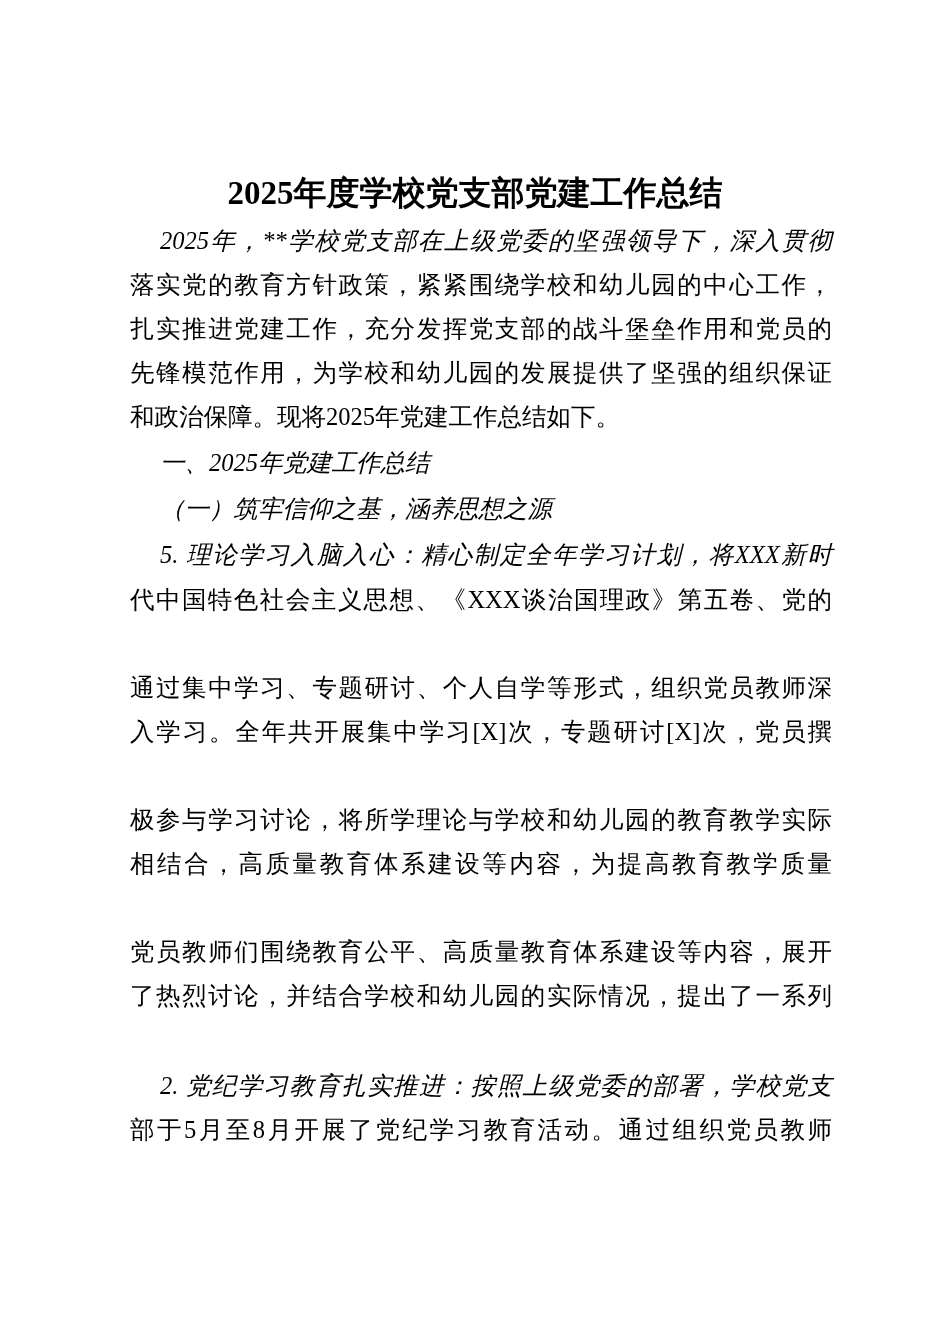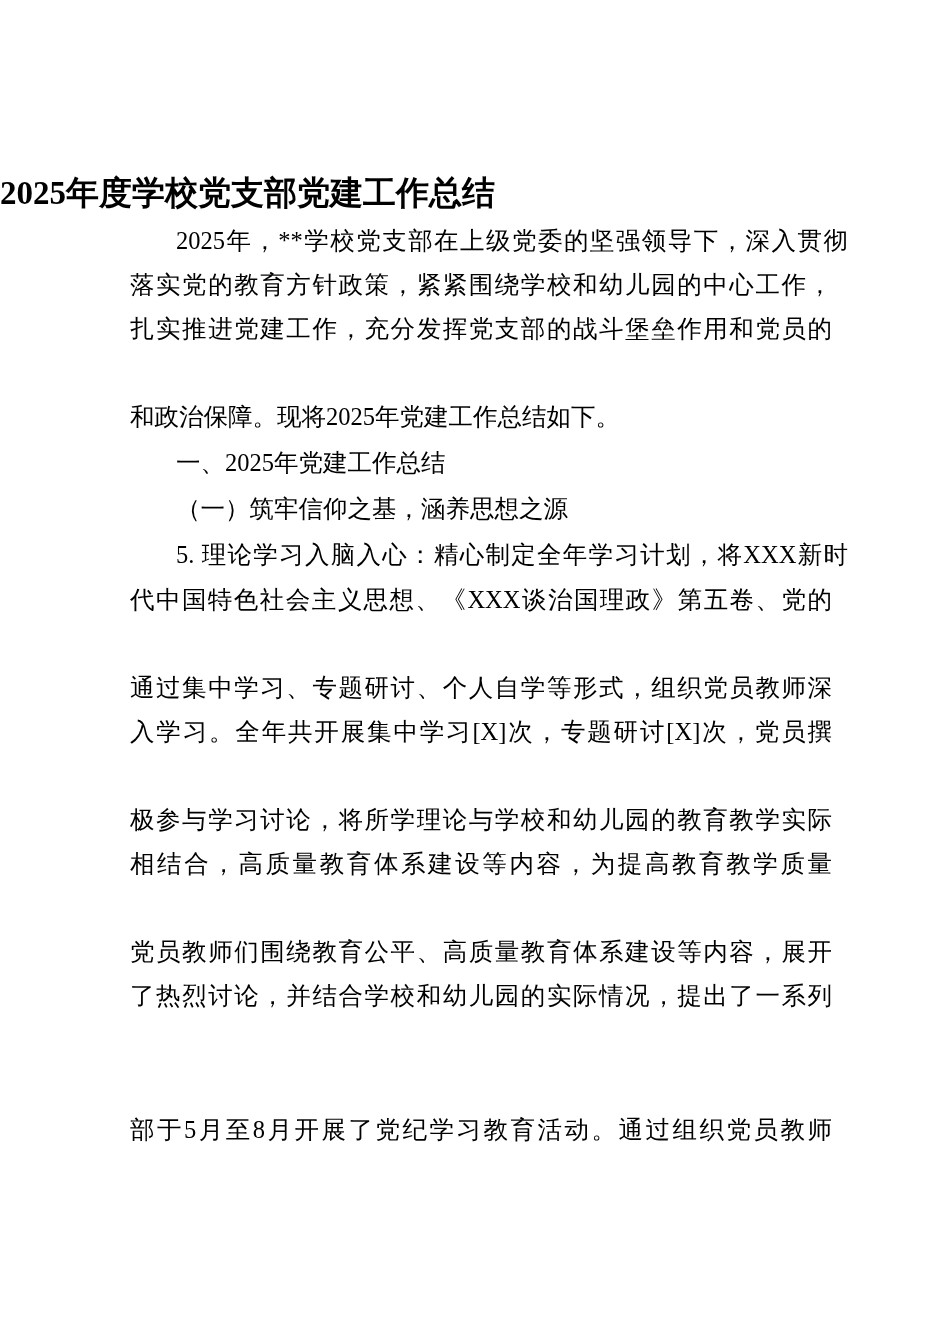--- a/index.html
+++ b/index.html
@@ -1,45 +1,47 @@
 <!DOCTYPE html>
 <html><head>
 <meta charset="utf-8">
 <style>
   html, body { margin: 0; padding: 0; background: #ffffff; }
   body { width: 950px; height: 1344px; position: relative; overflow: hidden;
          font-family: "DejaVu Serif", "Liberation Serif", serif; color: #000000; }
   .page { position: absolute; left: 0; top: 0; width: 950px; height: 1344px; background: #ffffff; }
-  .title { position: absolute; left: 0; width: 950px; top: 168px; height: 50px; 
+  .title { position: absolute; left: 0; width: 950px; top: 168px; height: 50px; text-align: center;
            font-size: 33px; font-weight: bold; line-height: 50px; letter-spacing: 0px;
            font-family: "Liberation Serif", "DejaVu Serif", serif; }
   .line { position: absolute; left: 130px; width: 702px; height: 44px; line-height: 44px;
           font-size: 24.5px; white-space: nowrap; text-align: justify; text-align-last: justify;
           font-family: "Liberation Serif", "DejaVu Serif", serif; }
-  .line.indent { left: 176px; width: 672px; }
+  .line.indent { left: 160px; width: 672px; font-style: italic; }
   .line.last { text-align-last: left; }
   .line.h1 { font-weight: normal; text-align-last: left; }
 </style>
 </head>
 <body>
 
 <div class="page">
   <div class="title">2025年度学校党支部党建工作总结</div>
 
   <div class="line indent" style="top:219px">2025年，**学校党支部在上级党委的坚强领导下，深入贯彻</div>
   <div class="line" style="top:263px">落实党的教育方针政策，紧紧围绕学校和幼儿园的中心工作，</div>
   <div class="line" style="top:307px">扎实推进党建工作，充分发挥党支部的战斗堡垒作用和党员的</div>
+  <div class="line" style="top:351px">先锋模范作用，为学校和幼儿园的发展提供了坚强的组织保证</div>
   <div class="line last" style="top:395px">和政治保障。现将2025年党建工作总结如下。</div>
 
   <div class="line indent h1" style="top:441px">一、2025年党建工作总结</div>
   <div class="line indent last" style="top:487px">（一）筑牢信仰之基，涵养思想之源</div>
 
   <div class="line indent" style="top:533px">5. 理论学习入脑入心：精心制定全年学习计划，将XXX新时</div>
   <div class="line" style="top:578px">代中国特色社会主义思想、《XXX谈治国理政》第五卷、党的</div>
   <div class="line" style="top:666px">通过集中学习、专题研讨、个人自学等形式，组织党员教师深</div>
   <div class="line" style="top:710px">入学习。全年共开展集中学习[X]次，专题研讨[X]次，党员撰</div>
   <div class="line" style="top:798px">极参与学习讨论，将所学理论与学校和幼儿园的教育教学实际</div>
   <div class="line" style="top:842px">相结合，高质量教育体系建设等内容，为提高教育教学质量</div>
   <div class="line" style="top:930px">党员教师们围绕教育公平、高质量教育体系建设等内容，展开</div>
   <div class="line" style="top:974px">了热烈讨论，并结合学校和幼儿园的实际情况，提出了一系列</div>
 
+  <div class="line indent" style="top:1064px">2. 党纪学习教育扎实推进：按照上级党委的部署，学校党支</div>
   <div class="line" style="top:1108px">部于5月至8月开展了党纪学习教育活动。通过组织党员教师</div>
 </div>
 
 </body></html>

